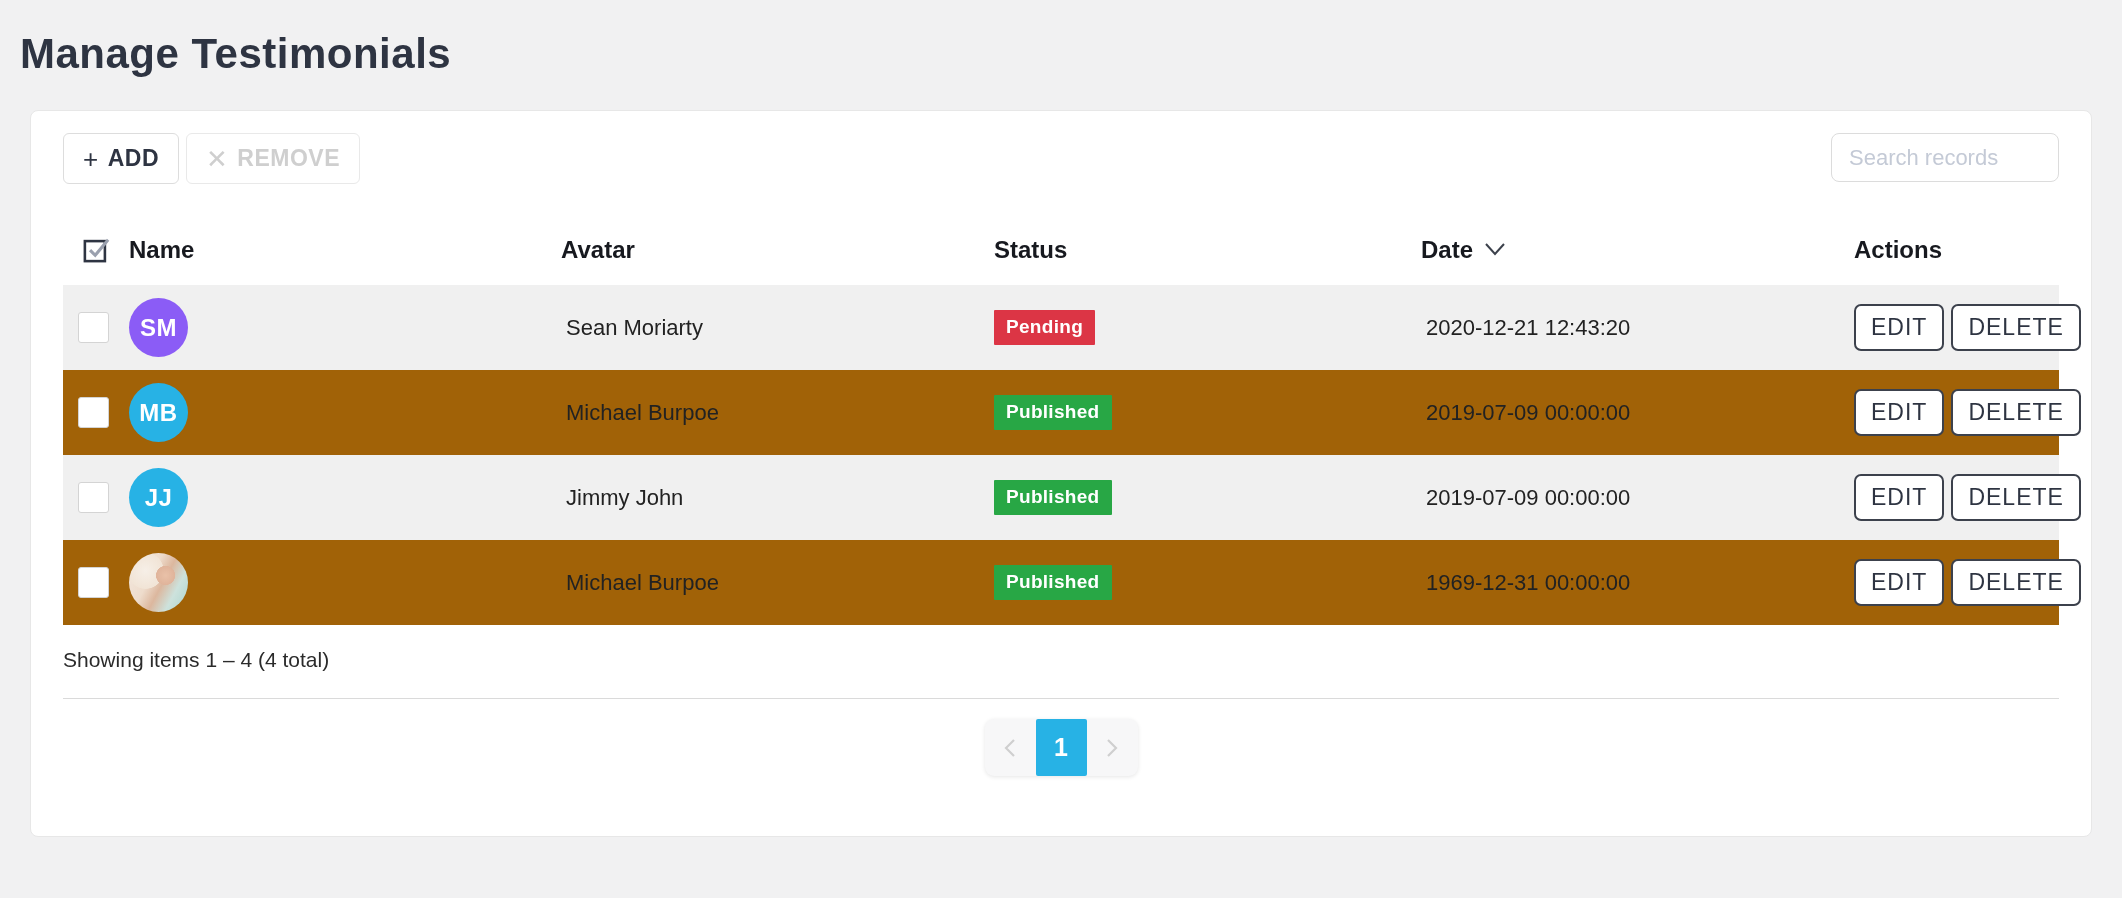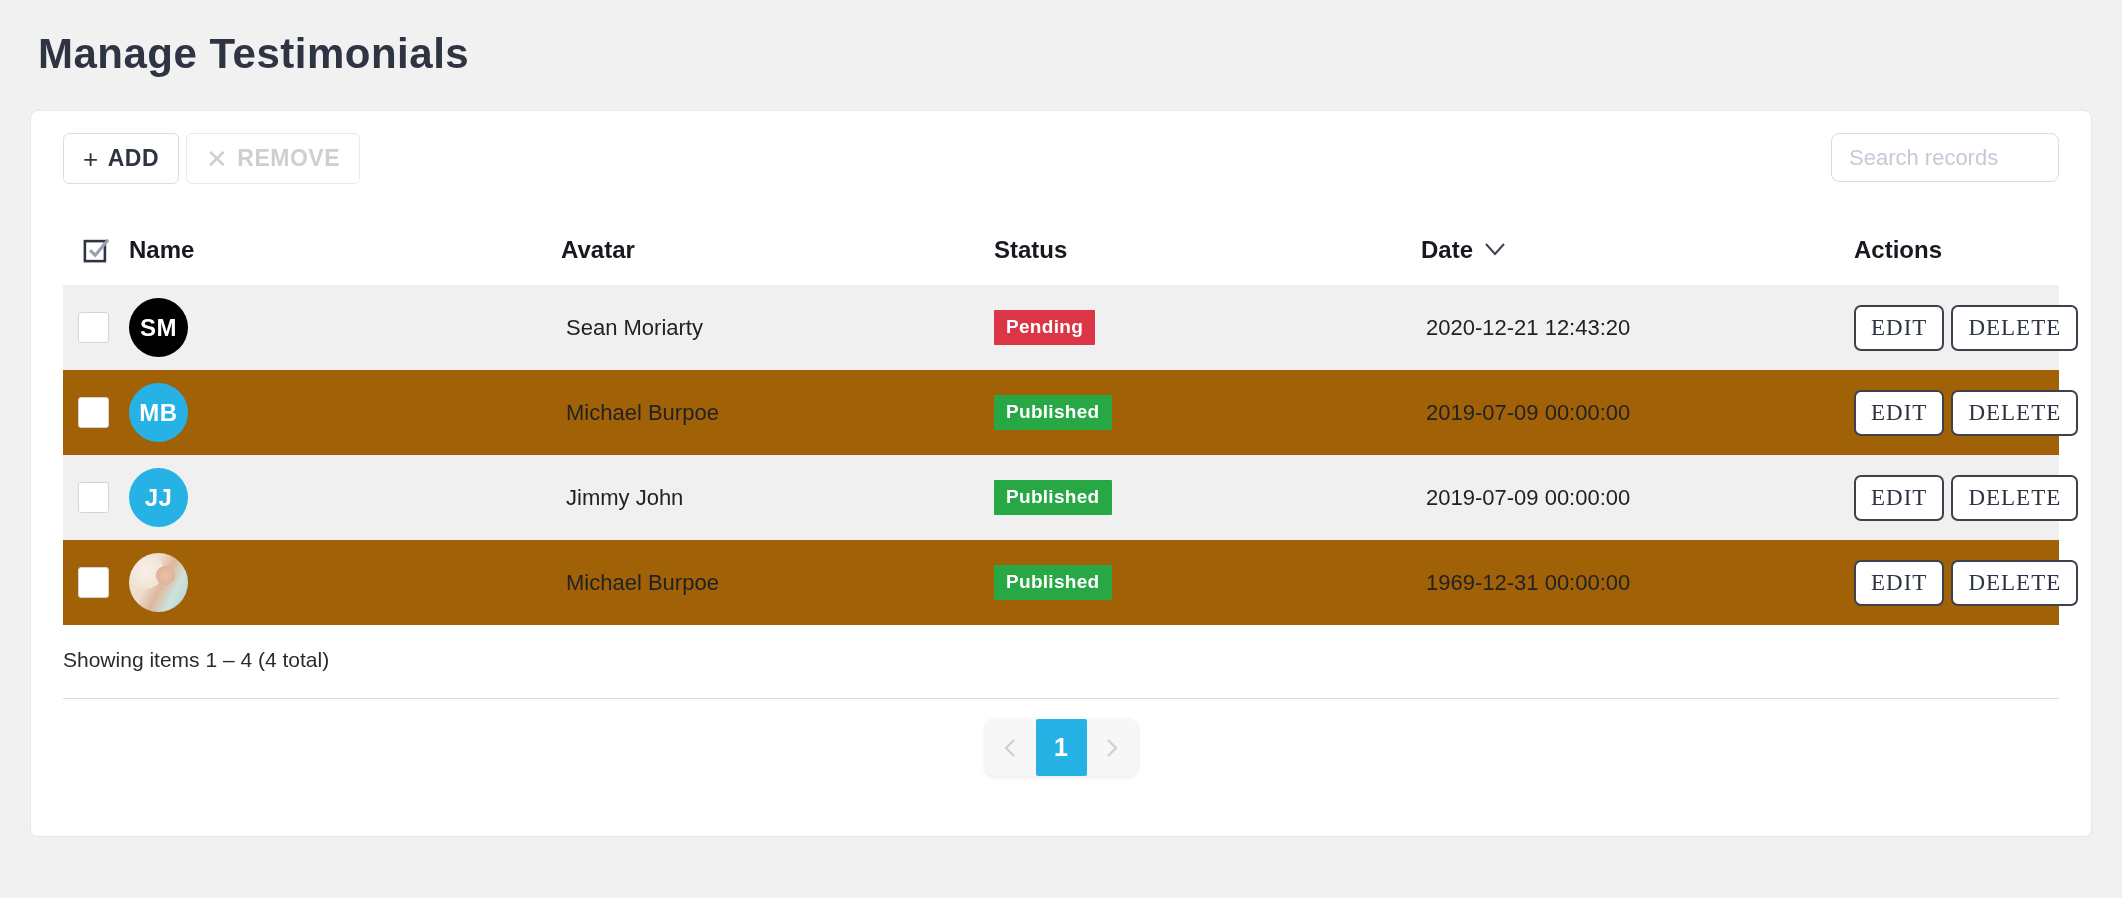--- a/index.html
+++ b/index.html
@@ -5,21 +5,21 @@
   * { box-sizing: border-box; }
   html,body { margin:0; padding:0; }
   body {
     width:2122px; height:898px;
     background:#f1f1f2;
     font-family:"Liberation Sans", sans-serif;
     color:#222;
     overflow:hidden;
   }
   .page-title {
-    margin:0; padding:30px 0 0 38px;
+    margin:0; padding:30px 0 0 20px;
     font-size:42px; font-weight:700; letter-spacing:.5px;
     color:#2e3442;
   }
   .card {
     margin:32px 30px 0;
     height:727px;
     background:#fff;
     border:1px solid #e7e7e7;
     border-radius:8px;
     padding:22px 32px 0;
@@ -79,21 +79,21 @@
   .badge {
     display:inline-block;
     color:#fff; font-size:19px; font-weight:700;
     padding:6px 12px 7px; border-radius:1px;
     letter-spacing:.3px;
   }
   .actions-cell { display:flex; gap:7px; }
   .action-btn {
     background:#fff; border:2px solid #3c414c; border-radius:7px;
     padding:8px 15px;
-    font-family:Liberation Serif, serif;
+    font-family:Liberation Sans, sans-serif;
     font-size:23px; font-weight:400; letter-spacing:1px;
     color:#2e3442; cursor:pointer;
   }
   
   .per-page-row {
     margin-top:23px;
     display:flex; align-items:center; justify-content:space-between;
   }
   .per-page-left { display:flex; align-items:center; }
   .select {
@@ -173,21 +173,21 @@
       </div>
       <div class="th">Actions</div>
     </div>
 
     <div>
   <div class="trow striped">
     <div class="cell-check">
       <span class="checkbox"></span>
     </div>
     <div>
-            <div class="avatar" style="background: #000000;">SM</div>
+            <div class="avatar" style="background: #8b5cf6;">SM</div>
           </div>
     <div class="name-cell">Sean Moriarty</div>
     <div><span class="badge" style="background: rgb(220, 53, 69);">Pending</span></div>
     <div class="date-cell">2020-12-21 12:43:20</div>
     <div class="actions-cell">
       <button class="action-btn">EDIT</button>
       <button class="action-btn">DELETE</button>
     </div>
   </div>
 

